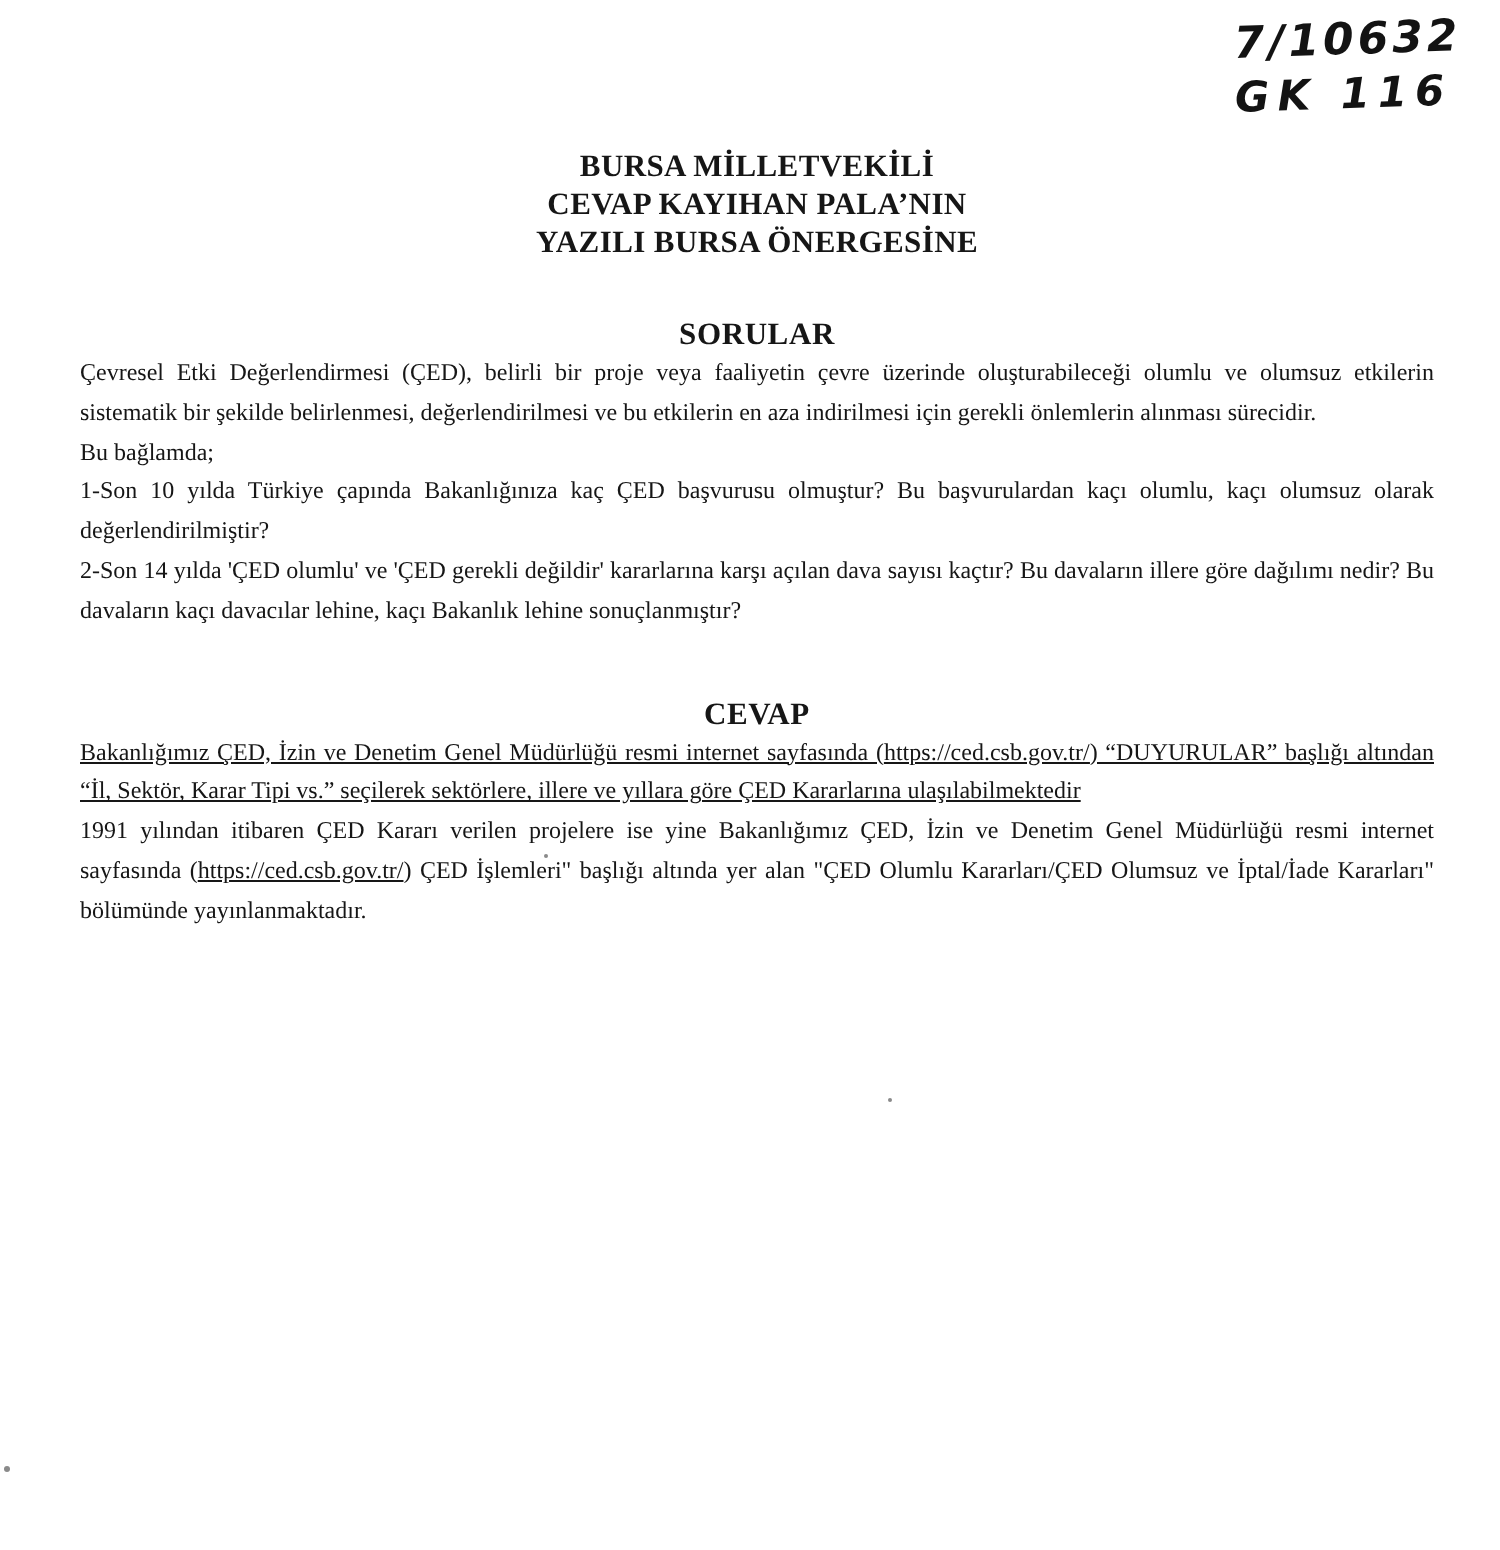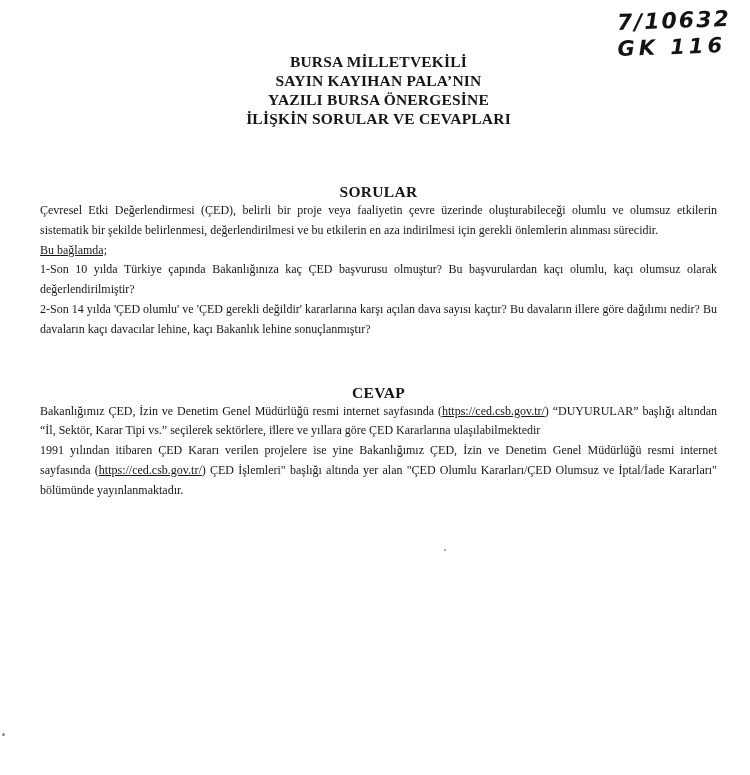--- a/index.html
+++ b/index.html
@@ -43,48 +43,48 @@
     letter-spacing: 4px;
     margin-right: 6px;
   }
   .content {
     position: absolute;
     left: 40px;
     top: 0;
     width: 677px;
   }
   .title-block {
-    margin-top: 52px;
+    margin-top: 74px;
     text-align: center;
     font-weight: bold;
     font-size: 15.5px;
     line-height: 19px;
     letter-spacing: 0.2px;
   }
   .title-block div { white-space: nowrap; }
   .section-heading {
     text-align: center;
     font-weight: bold;
     font-size: 15.5px;
     letter-spacing: 0.3px;
   }
-  .heading-sorular { margin-top: 55px; }
-  .heading-cevap  { margin-top: 44px; }
+  .heading-sorular { margin-top: 28px; }
+  .heading-cevap  { margin-top: 33px; }
   p.body-par {
     margin: 0;
     font-size: 12px;
     line-height: 19.8px;
     text-align: justify;
     text-align-last: left;
   }
   .par-intro      { margin-top: 42px; }
-  .par-context    { margin-top: 23px; text-decoration: underline; }
+  .par-context    { margin-top: 23px; }
   .par-q1         { margin-top: 20px; }
   .par-q2         { margin-top: 18px; }
-  .par-a1         { margin-top: 27px; }
+  .par-a1         { margin-top: 27px; text-decoration: underline; }
   .par-a2         { margin-top: 19px; }
   .doc-link {
     text-decoration: underline;
     color: inherit;
   }
   .scan-speck {
     position: absolute;
     background: #8a8a8a;
     border-radius: 50%;
   }
@@ -99,23 +99,22 @@
 
   <div class="handwritten-note">
     <span class="hw-line1">7/10632</span>
     <span class="hw-line2">GK 116</span>
   </div>
 
   <div class="content">
 
     <div class="title-block">
       <div>BURSA MİLLETVEKİLİ</div>
-      <div>SAYIN KAYIHAN PALA’NIN</div>
+      <div>CEVAP KAYIHAN PALA’NIN</div>
       <div>YAZILI BURSA ÖNERGESİNE</div>
-      <div>İLİŞKİN SORULAR VE CEVAPLARI</div>
     </div>
 
     <div class="section-heading heading-sorular">SORULAR</div>
 
     <p class="body-par par-intro">Çevresel Etki Değerlendirmesi (ÇED), belirli bir proje veya faaliyetin çevre üzerinde oluşturabileceği olumlu ve olumsuz etkilerin sistematik bir şekilde belirlenmesi, değerlendirilmesi ve bu etkilerin en aza indirilmesi için gerekli önlemlerin alınması sürecidir.</p>
 
     <p class="body-par par-context">Bu bağlamda;</p>
 
     <p class="body-par par-q1">1-Son 10 yılda Türkiye çapında Bakanlığınıza kaç ÇED başvurusu olmuştur? Bu başvurulardan kaçı olumlu, kaçı olumsuz olarak değerlendirilmiştir?</p>
 

